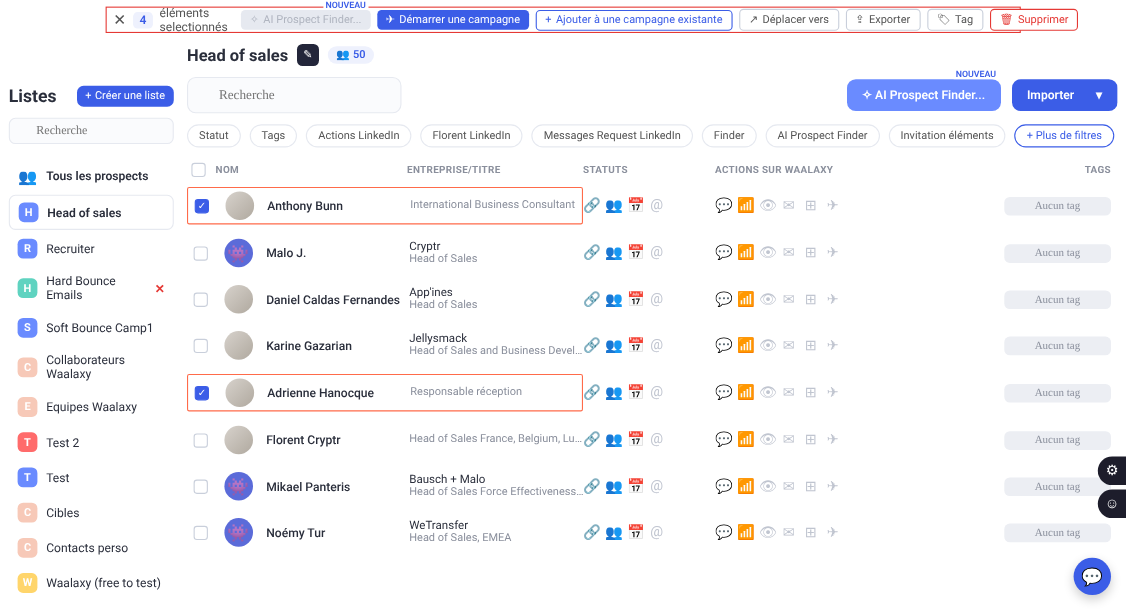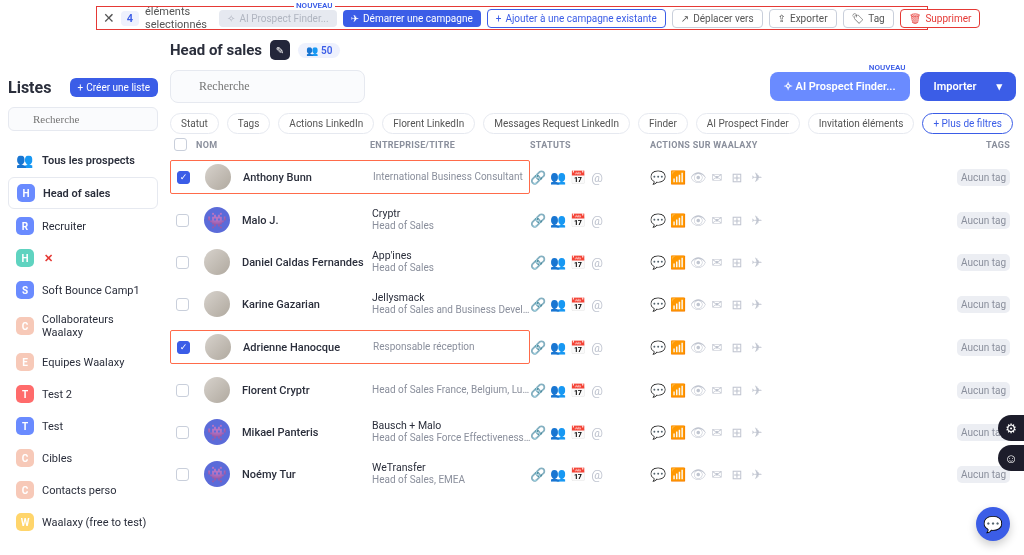--- a/index.html
+++ b/index.html
@@ -247,20 +247,21 @@
     font-size: 11px;
     font-weight: 600;
     display: flex; align-items: center; gap: 20px;
     cursor: pointer;
   }
   .filters-row {
     display: flex;
     gap: 8px;
     flex-wrap: wrap;
     align-items: center;
+    margin-bottom: 10px;
   }
   .filter-pill {
     border: 1px solid var(--gray-border);
     border-radius: 14px;
     padding: 4px 10px;
     font-size: 10px;
     color: #555;
     background: #fff;
     cursor: pointer;
   }
@@ -339,22 +340,23 @@
     gap: 6px;
     color: #c0c5d0;
     font-size: 13px;
   }
   .iconset span { cursor: pointer; width: 14px; text-align:center; }
   .tag-pill {
     background: var(--tag-bg);
     color: var(--gray-text);
     font-size: 10px;
     border-radius: 5px;
-    padding: 3px 4px;
+    padding: 3px 28px;
     display: inline-block;
+    font-family: Liberation Serif, serif;
   }
   .tags-col { text-align: right; padding-right: 6px; }
 
   
   .fab {
     position: absolute;
     right: 14px;
     bottom: 14px;
     width: 34px; height: 34px;
     border-radius: 50%;
@@ -437,20 +439,21 @@
       <div class="list-item active">
         <span class="list-avatar" style="background:#6a8bff">H</span>
         <span>Head of sales</span>
       </div>
       <div class="list-item">
         <span class="list-avatar" style="background:#6a8bff">R</span>
         <span>Recruiter</span>
       </div>
       <div class="list-item">
         <span class="list-avatar" style="background:#5fd3c0">H</span>
+        <span>Hard Bounce Emails</span>
         <span style="color:#e53935;font-weight:700;margin-left:2px;">✕</span>
       </div>
       <div class="list-item">
         <span class="list-avatar" style="background:#6a8bff">S</span>
         <span>Soft Bounce Camp1</span>
       </div>
       <div class="list-item">
         <span class="list-avatar" style="background:#f7c9b8">C</span>
         <span>Collaborateurs Waalaxy</span>
       </div>

